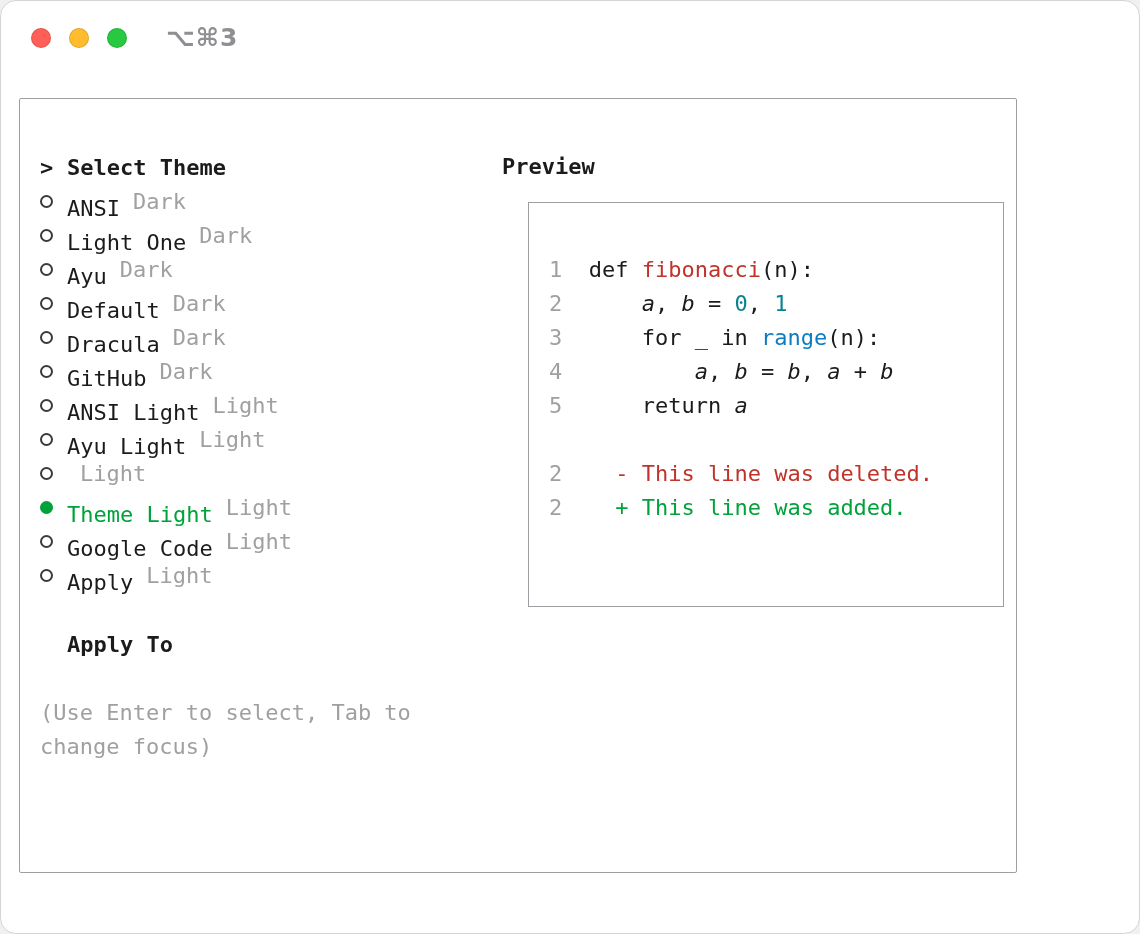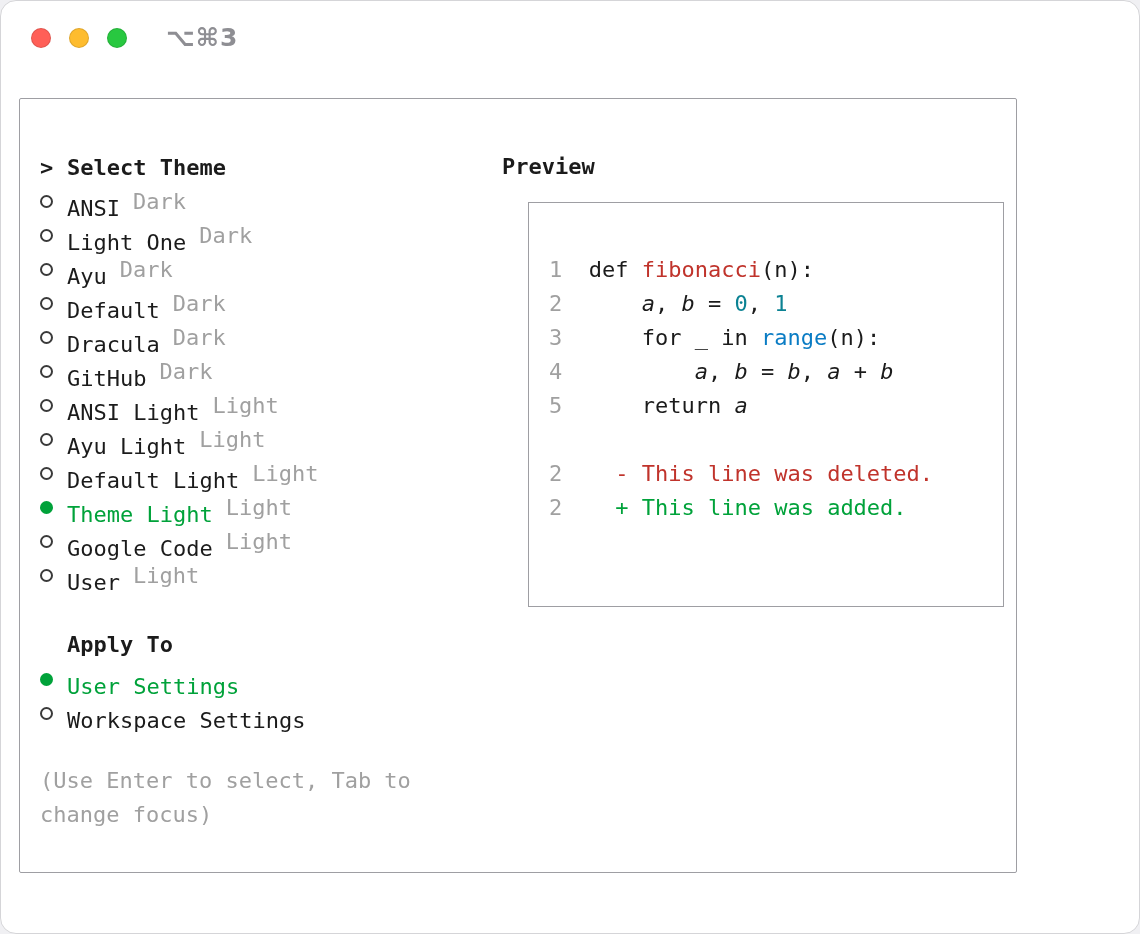--- a/index.html
+++ b/index.html
@@ -83,32 +83,28 @@
 
       <div id="theme-list">
           <div class="row"><span class="marker"><span class="circle"></span></span><span class="name">ANSI</span><span class="variant">Dark</span></div>
           <div class="row"><span class="marker"><span class="circle"></span></span><span class="name">Light One</span><span class="variant">Dark</span></div>
           <div class="row"><span class="marker"><span class="circle"></span></span><span class="name">Ayu</span><span class="variant">Dark</span></div>
           <div class="row"><span class="marker"><span class="circle"></span></span><span class="name">Default</span><span class="variant">Dark</span></div>
           <div class="row"><span class="marker"><span class="circle"></span></span><span class="name">Dracula</span><span class="variant">Dark</span></div>
           <div class="row"><span class="marker"><span class="circle"></span></span><span class="name">GitHub</span><span class="variant">Dark</span></div>
           <div class="row"><span class="marker"><span class="circle"></span></span><span class="name">ANSI Light</span><span class="variant">Light</span></div>
           <div class="row"><span class="marker"><span class="circle"></span></span><span class="name">Ayu Light</span><span class="variant">Light</span></div>
-          <div class="row"><span class="marker"><span class="circle"></span></span><span class="name">Default Light</span><span class="variant">Light</span></div>
+          <div class="row"><span class="marker"><span class="circle"></span></span><span class="variant">Light</span></div>
           <div class="row selected"><span class="marker"><span class="circle filled"></span></span><span class="name">Theme Light</span><span class="variant">Light</span></div>
           <div class="row"><span class="marker"><span class="circle"></span></span><span class="name">Google Code</span><span class="variant">Light</span></div>
-          <div class="row"><span class="marker"><span class="circle"></span></span><span class="name">User</span><span class="variant">Light</span></div>
+          <div class="row"><span class="marker"><span class="circle"></span></span><span class="name">Apply</span><span class="variant">Light</span></div>
         </div>
 
       <div class="apply-heading">Apply To</div>
 
-      <div id="apply-list">
-          <div class="row selected"><span class="marker"><span class="circle filled"></span></span><span class="name">User Settings</span></div>
-          <div class="row"><span class="marker"><span class="circle"></span></span><span class="name">Workspace Settings</span></div>
-        </div>
 
       <div class="hint">
         <div>(Use Enter to select, Tab to</div>
         <div>change focus)</div>
       </div>
     </div>
 
     <div class="preview-title">Preview</div>
 
     <div class="preview-box">

